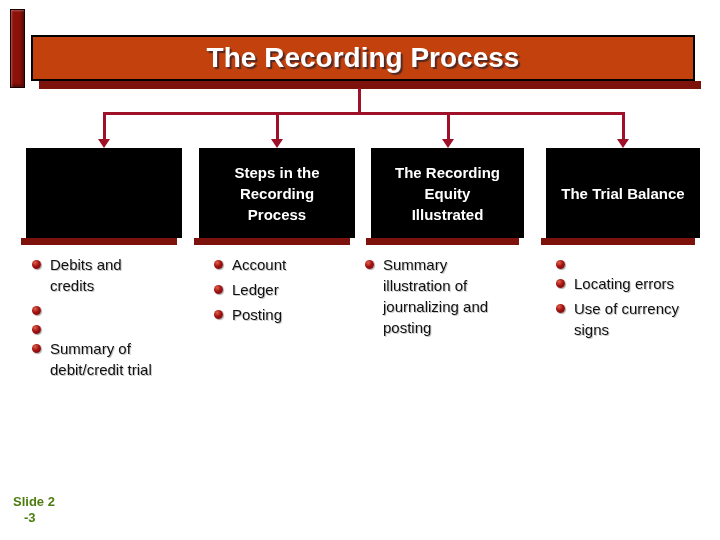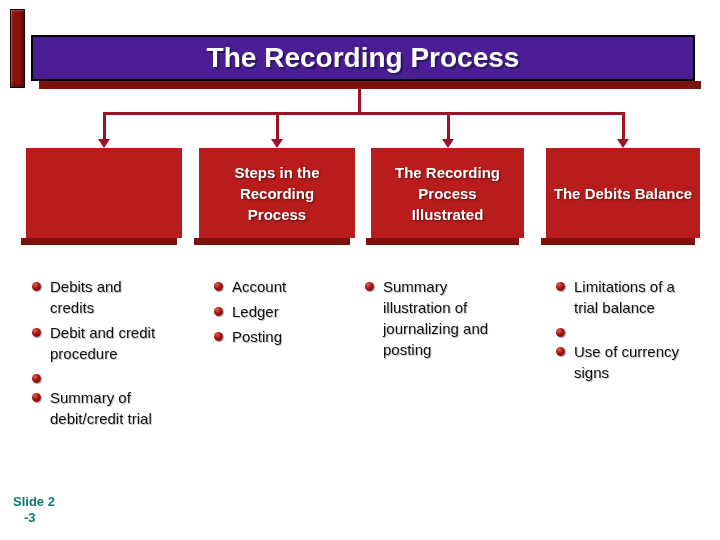--- a/index.html
+++ b/index.html
@@ -11,21 +11,21 @@
   
   .left-bar {
     position:absolute; left:10px; top:9px; width:13px; height:77px;
     background:#8c1109; border:1px solid #1a0000;
     box-shadow: inset 1px 1px 2px rgba(255,255,255,.30), inset -2px -2px 3px rgba(0,0,0,.45);
   }
 
   
   .title-box {
     position:absolute; left:31px; top:35px; width:660px; height:42px;
-    background:#4c1d95; border:2px solid #000;
+    background:#c2410c; border:2px solid #000;
     display:flex; align-items:center; justify-content:center;
   }
   .title-box .shadow-strip {
     position:absolute; left:6px; right:-8px; bottom:-10px; height:8px; background:#7c120b;
   }
   .title-text {
     color:#ffffff; font-weight:bold; font-size:28px;
     text-shadow:2px 2px 1px rgba(10,25,55,.60);
     white-space:nowrap;
   }
@@ -38,50 +38,50 @@
   .d1{left:103px} .d2{left:276px} .d3{left:447px} .d4{left:622px}
   .arrowhead {
     position:absolute; top:139px; width:0; height:0;
     border-left:6px solid transparent; border-right:6px solid transparent;
     border-top:9px solid #9e1128;
   }
   .a1{left:98px} .a2{left:271px} .a3{left:442px} .a4{left:617px}
 
   
   .node {
-    position:absolute; top:148px; height:90px; background:#b91c1c;
+    position:absolute; top:148px; height:90px; background:#000000;
     display:flex; align-items:center; justify-content:center; text-align:center;
   }
   .node .shadow-strip {
     position:absolute; left:-5px; bottom:-7px; width:100%; height:7px; background:#7c120b;
   }
   .header-text {
     color:#ffffff; font-weight:bold; font-size:15px; line-height:21px;
     white-space:pre-line; text-shadow:1px 1px 2px rgba(0,0,0,.50); padding:0 4px;
   }
   .n1{left:26px;width:156px} .n2{left:199px;width:156px}
   .n3{left:371px;width:153px} .n4{left:546px;width:154px}
 
   
-  .blist { position:absolute; top:254px; display:flex; flex-direction:column; gap:4px;margin-top:22px; }
+  .blist { position:absolute; top:254px; display:flex; flex-direction:column; gap:4px; }
   .l1{left:32px;width:152px} .l2{left:214px;width:140px}
   .l3{left:365px;width:146px} .l4{left:556px;width:152px}
   .bitem { display:flex; align-items:flex-start; }
   .dot {
     flex:0 0 9px; width:9px; height:9px; border-radius:50%; margin:6px 9px 0 0;
     background:radial-gradient(circle at 35% 30%, #e0604a 0%, #a11212 45%, #6e0606 100%);
     box-shadow:1px 1px 1px rgba(0,0,0,.35);
   }
   .btext {
     font-size:15px; line-height:21px; color:#101010;
     white-space:pre-line; text-shadow:1px 1px 0 #c9c9c9;
   }
 
   
-  .slide-label { position:absolute; left:13px; top:494px; font-size:13px; font-weight:bold; color:#0f766e; line-height:16px; }
+  .slide-label { position:absolute; left:13px; top:494px; font-size:13px; font-weight:bold; color:#4d7c0f; line-height:16px; }
   .slide-label .line2 { padding-left:11px; }
 </style>
 </head>
 <body>
 
 <div class="slide">
 
   <div class="left-bar"></div>
 
   <div class="title-box">
@@ -104,39 +104,37 @@
     <div class="shadow-strip"></div>
   </div>
   <div class="node n2">
     <span class="header-text">Steps in the
 Recording
 Process</span>
     <div class="shadow-strip"></div>
   </div>
   <div class="node n3">
     <span class="header-text">The Recording
-Process
+Equity
 Illustrated</span>
     <div class="shadow-strip"></div>
   </div>
   <div class="node n4">
-    <span class="header-text">The Debits Balance</span>
+    <span class="header-text">The Trial Balance</span>
     <div class="shadow-strip"></div>
   </div>
 
   <div class="blist l1">
     <div class="bitem">
       <span class="dot"></span>
       <span class="btext">Debits and
 credits</span>
     </div>
     <div class="bitem">
       <span class="dot"></span>
-      <span class="btext">Debit and credit
-procedure</span>
     </div>
     <div class="bitem">
       <span class="dot"></span>
     </div>
     <div class="bitem">
       <span class="dot"></span>
       <span class="btext">Summary of
 debit/credit trial</span>
     </div>
   </div>
@@ -162,25 +160,24 @@
       <span class="btext">Summary
 illustration of
 journalizing and
 posting</span>
     </div>
   </div>
 
   <div class="blist l4">
     <div class="bitem">
       <span class="dot"></span>
-      <span class="btext">Limitations of a
-trial balance</span>
     </div>
     <div class="bitem">
       <span class="dot"></span>
+      <span class="btext">Locating errors</span>
     </div>
     <div class="bitem">
       <span class="dot"></span>
       <span class="btext">Use of currency
 signs</span>
     </div>
   </div>
 
   <div class="slide-label">
     <div class="line1">Slide 2</div>

